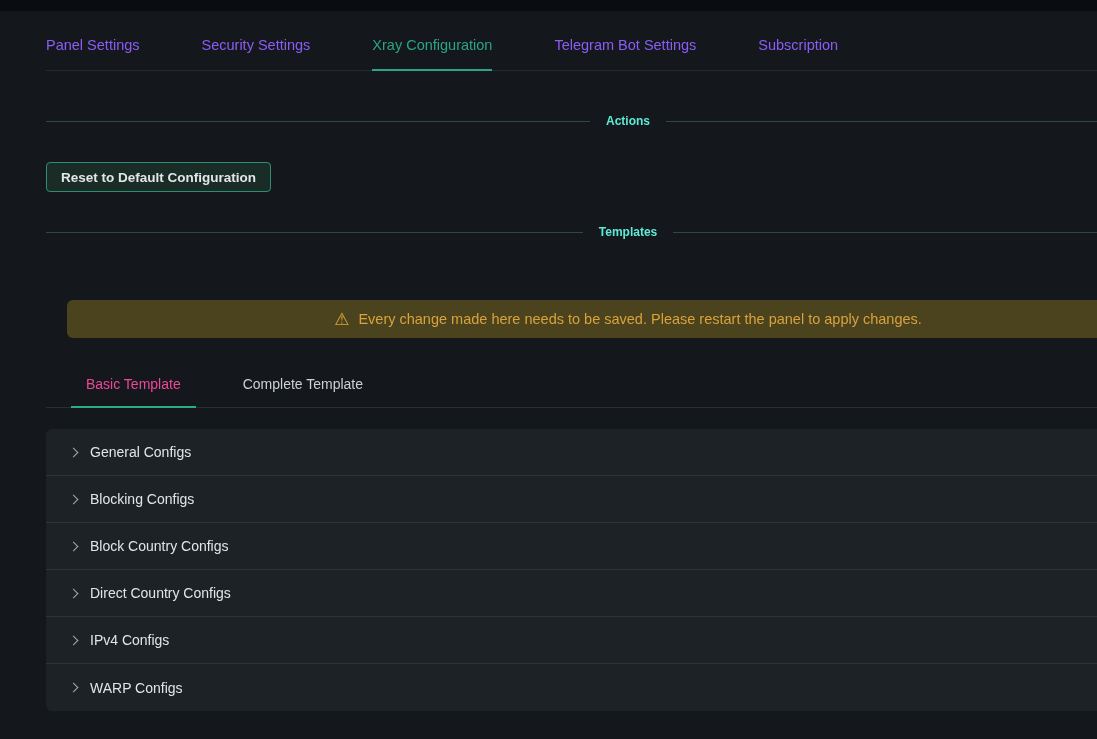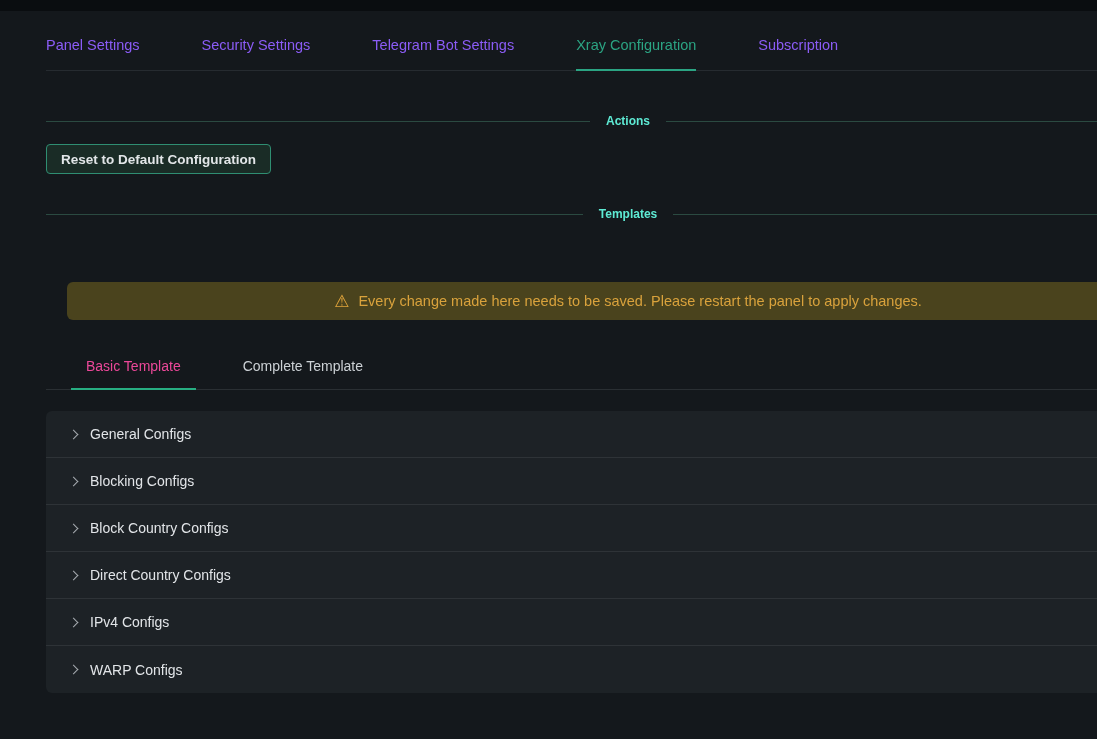--- a/index.html
+++ b/index.html
@@ -62,21 +62,21 @@
     font-size: 12px;
     font-weight: bold;
     color: #5eead4;
     white-space: nowrap;
   }
   .divider-actions   { margin-top: 43px; }
   .divider-templates { margin-top: 33px; }
 
   
   .reset-btn {
-    margin-top: 16px;
+    margin-top: 34px;
     height: 30px;
     padding: 0 14px;
     background: #1a2c26;
     border: 1px solid #2f8e72;
     border-radius: 4px;
     color: #e2e6e8;
     font-family: "Liberation Sans", sans-serif;
     font-size: 13.5px;
     font-weight: bold;
     cursor: pointer;
@@ -163,22 +163,22 @@
 <body>
 
 <div class="top-strip"></div>
 
 <div class="content">
 
   
   <div class="main-tabs">
     <div class="main-tab">Panel Settings</div>
     <div class="main-tab">Security Settings</div>
+    <div class="main-tab active">Xray Configuration</div>
     <div class="main-tab">Telegram Bot Settings</div>
-    <div class="main-tab active">Xray Configuration</div>
     <div class="main-tab">Subscription</div>
   </div>
 
   
   <div class="divider divider-actions">
     <span class="line"></span>
     <span class="divider-title">Actions</span>
     <span class="line"></span>
   </div>
 

